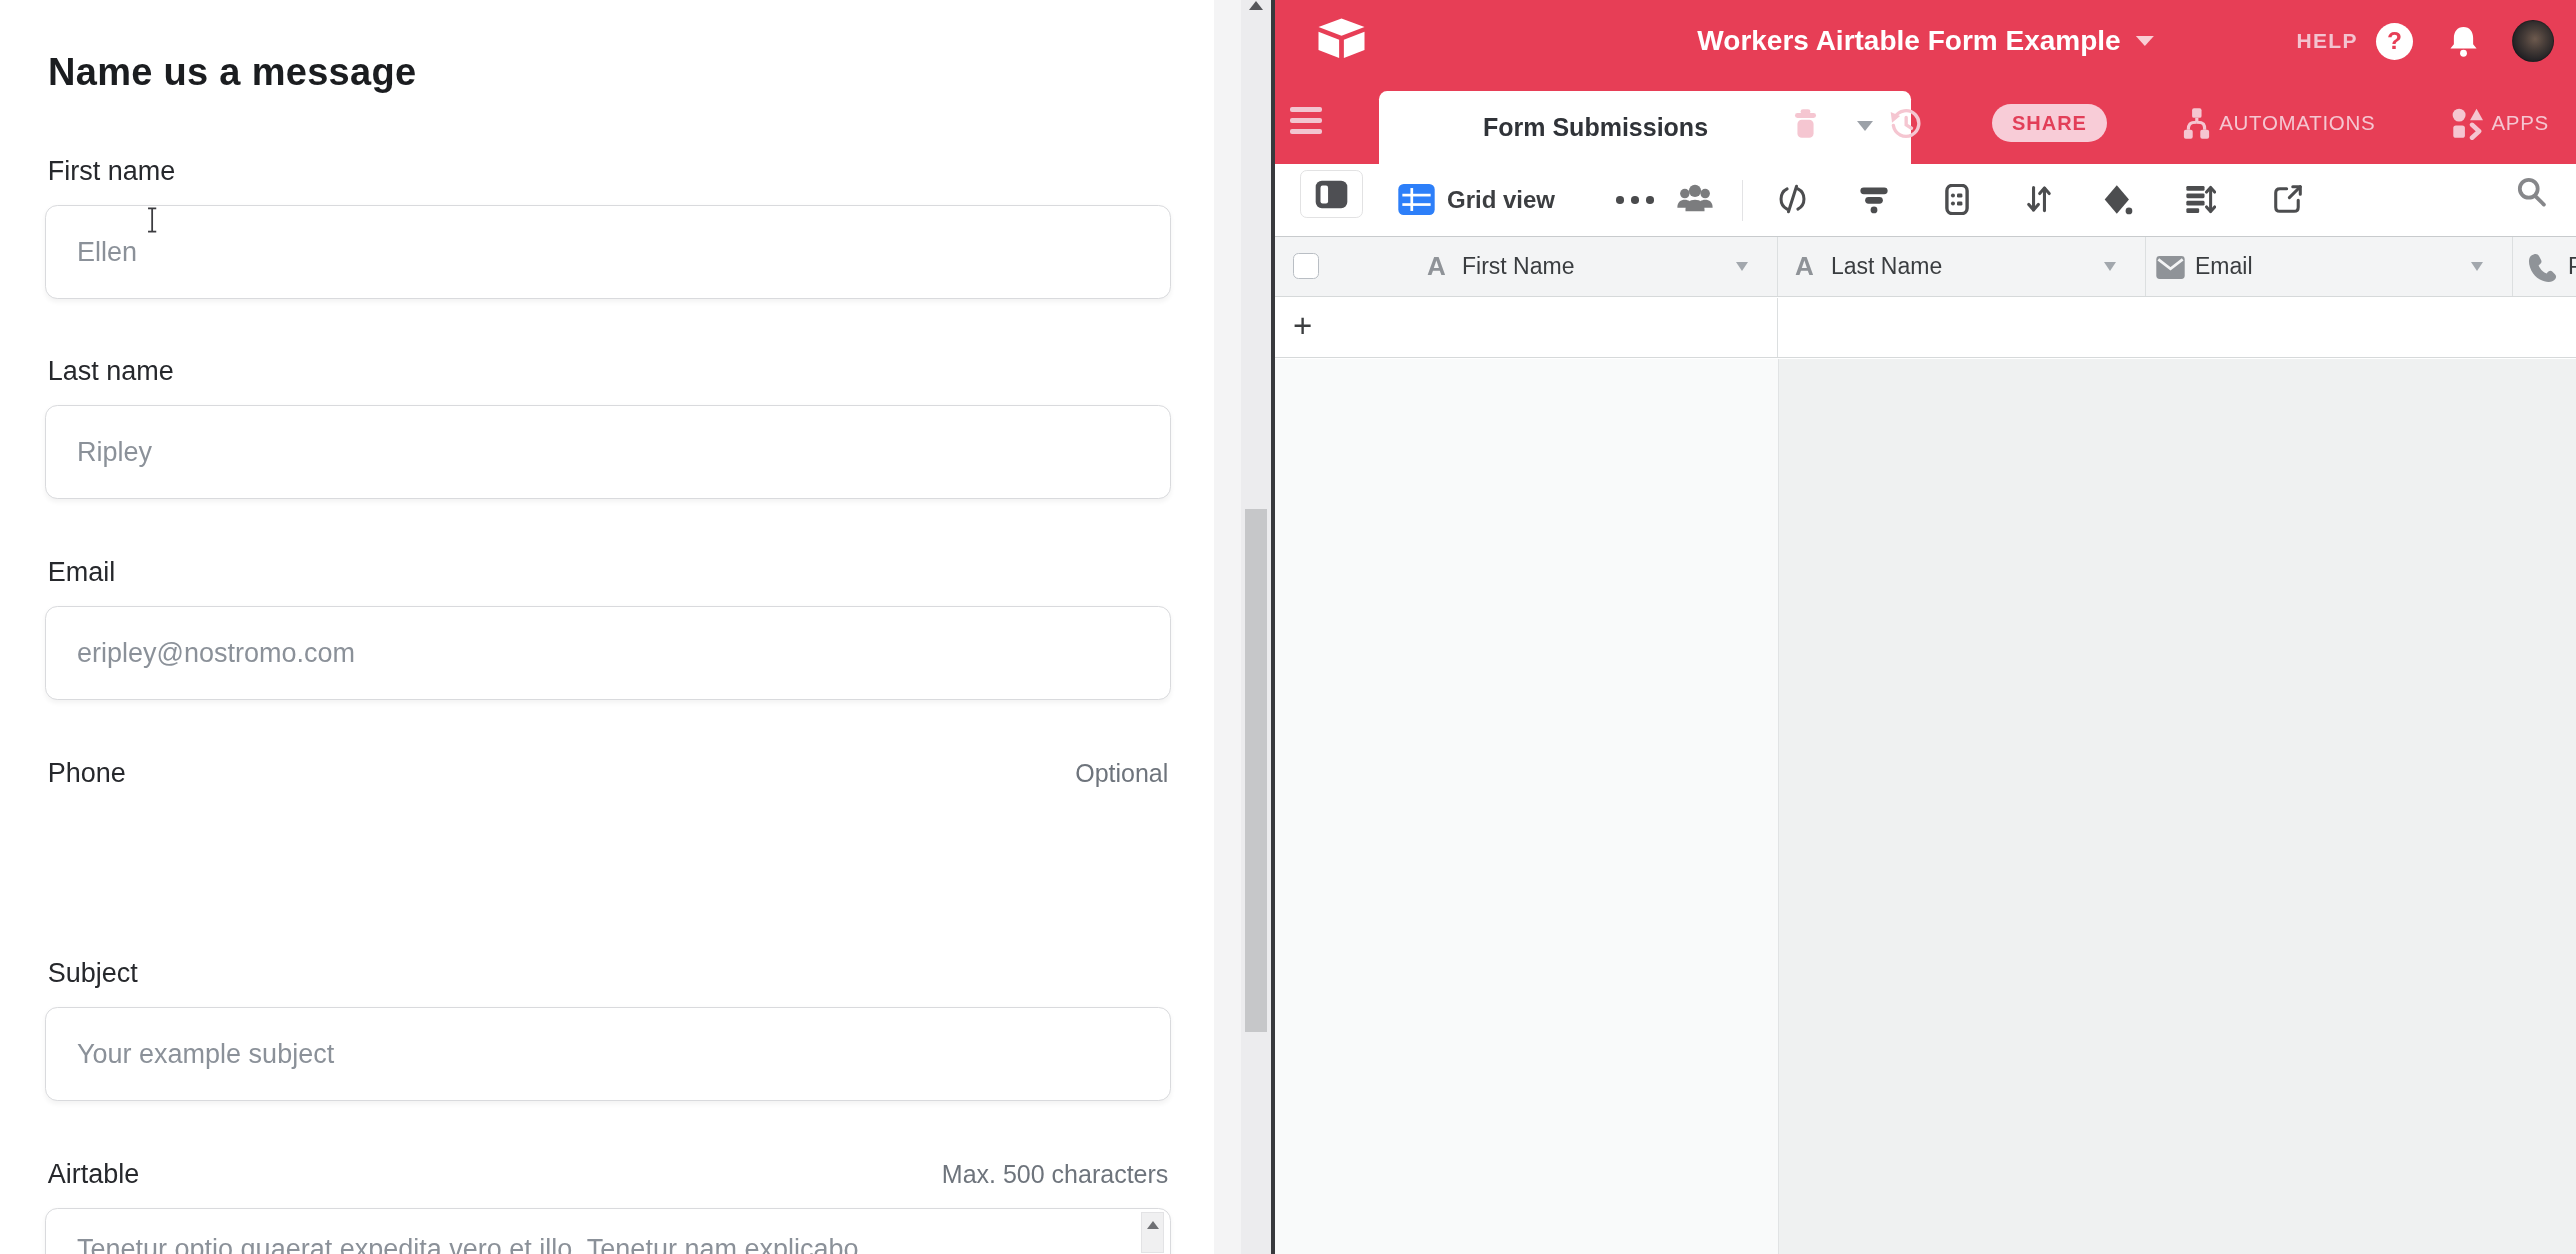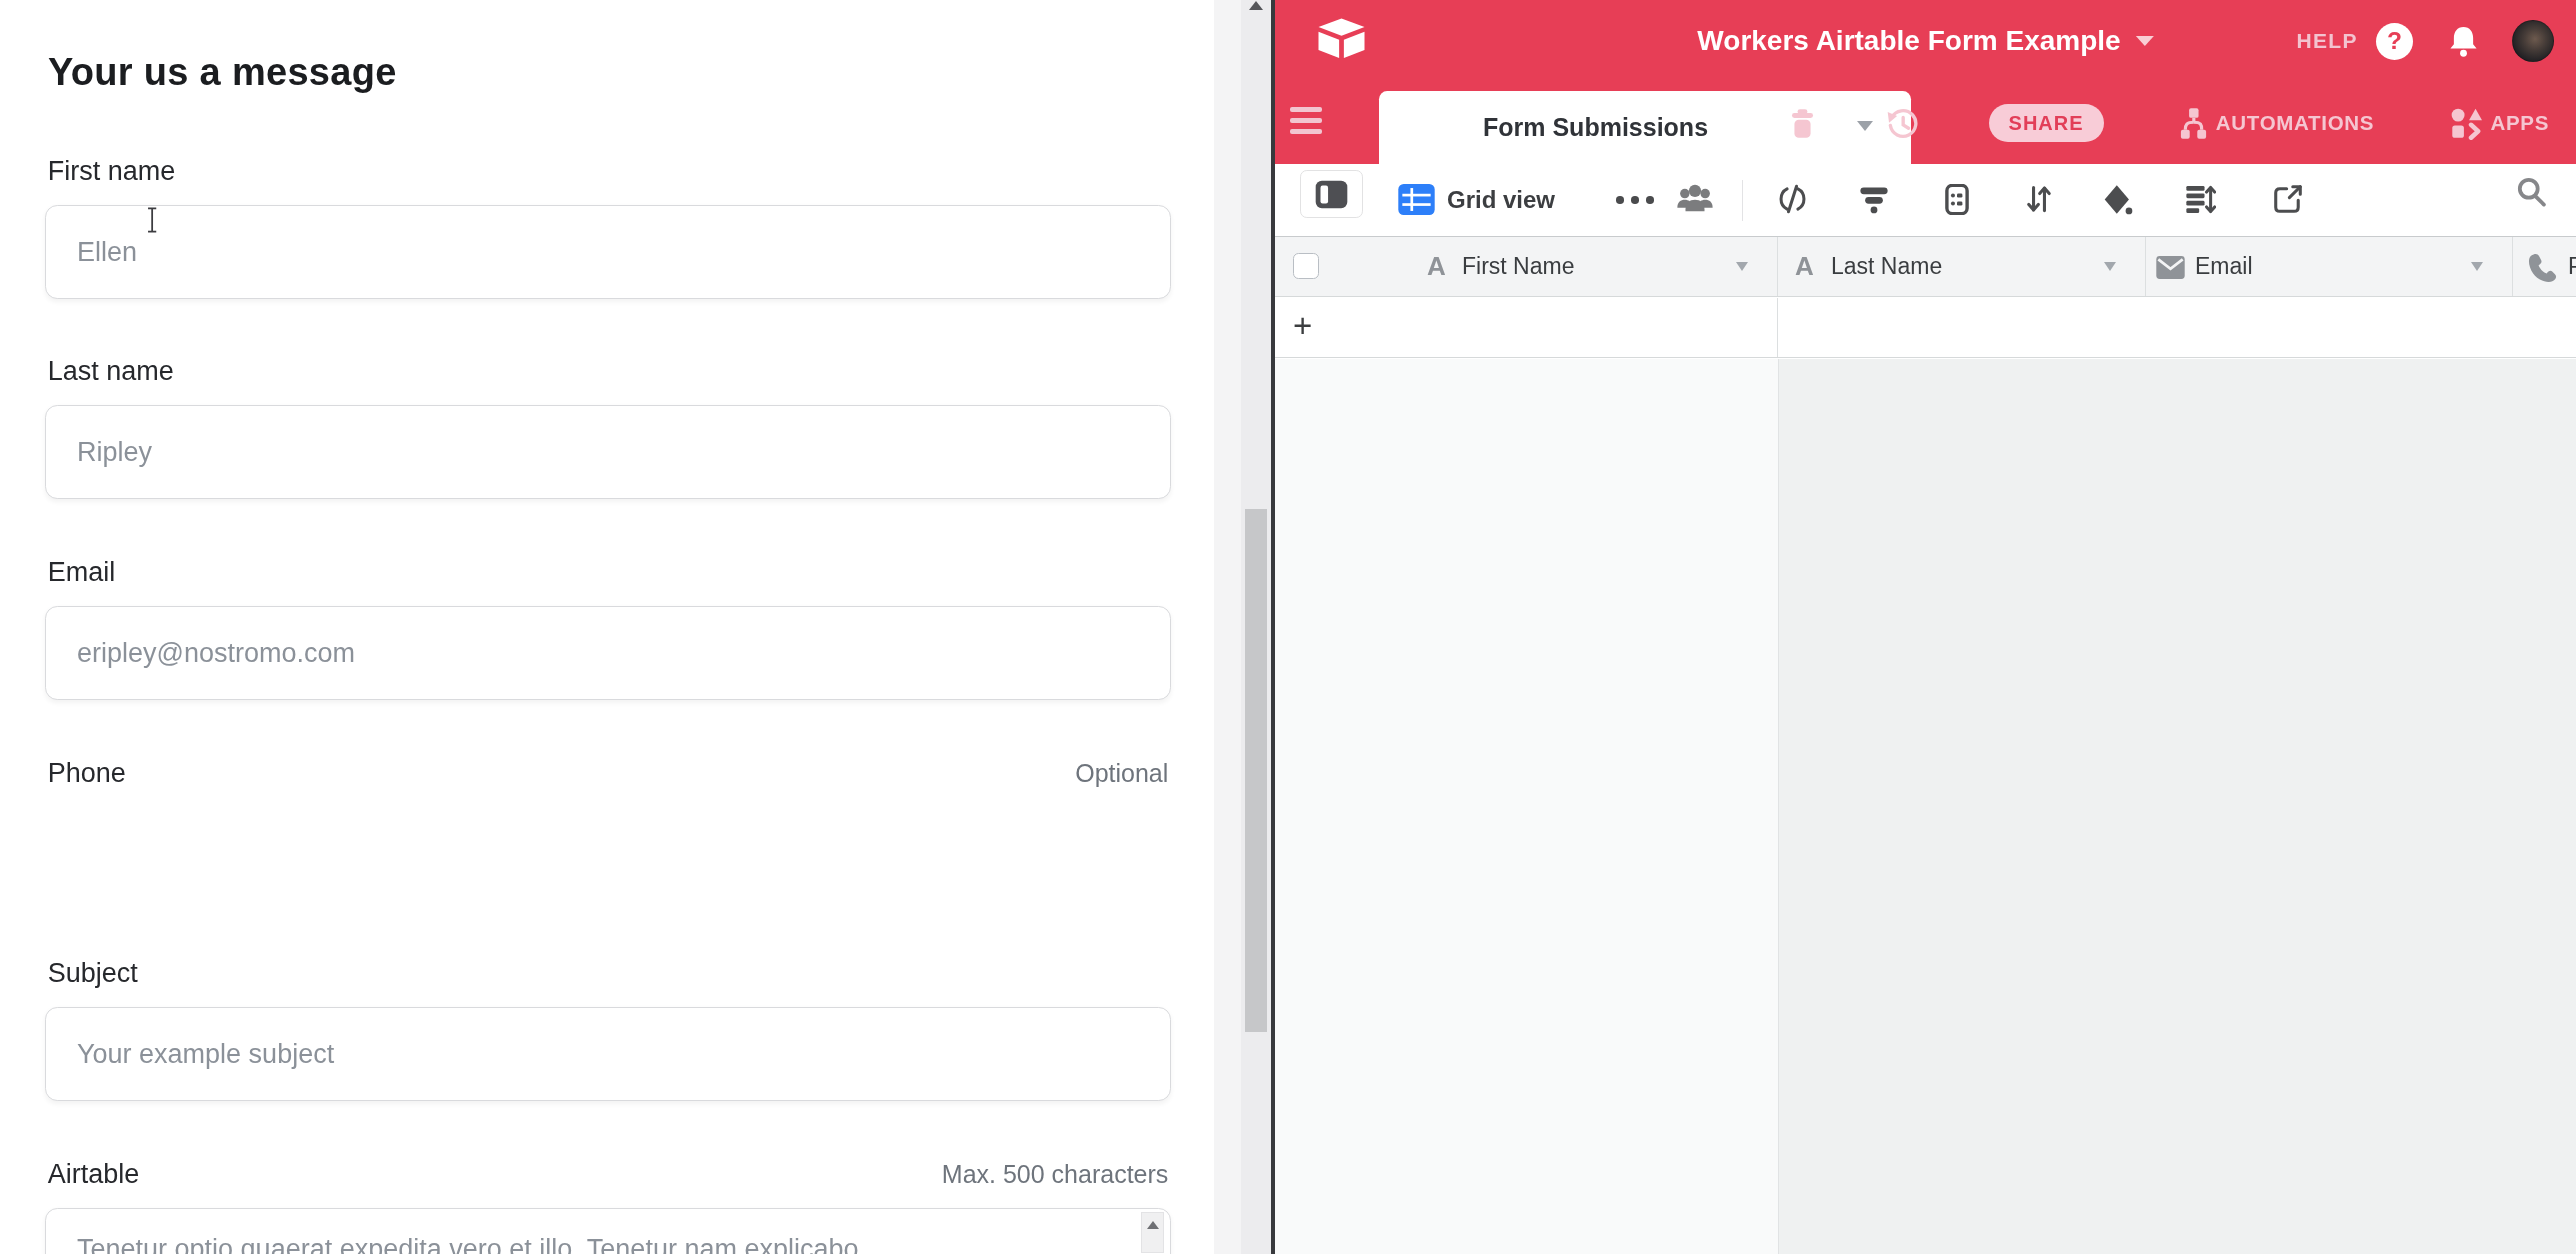--- a/index.html
+++ b/index.html
@@ -56,21 +56,21 @@
   .hamburger{position:absolute;left:15px;top:25px;width:32px;}
   .hamburger .bar{height:4.8px;border-radius:2px;background:#f2c5d0;margin-bottom:6.1px;}
   .view-tab{position:absolute;left:104px;top:9px;width:502px;height:73px;background:#fff;border-radius:8.2px 8.2px 0 0;display:flex;align-items:center;padding-left:30px;}
   .tab-name{font-size:25px;font-weight:700;color:#303338;padding-left:74px;}
   .tab-caret{position:absolute;right:38px;top:30px;width:0;height:0;border-left:8.2px solid transparent;border-right:8.2px solid transparent;border-top:10.2px solid #9ca1a8;}
   .viewbar-right{position:absolute;right:27px;top:0;height:82px;display:flex;align-items:center;gap:44px;}
   .vb-icon{display:flex;}
   .share-pill{width:115px;height:38px;border-radius:19px;background:#f8ccd7;display:flex;align-items:center;justify-content:center;font-size:20px;font-weight:700;letter-spacing:1px;color:#e23e58;margin-right:31px;}
   .vb-group{display:flex;align-items:center;margin-right:33px;}
   .vb-group:last-child{margin-right:0;}
-  .vb-label{font-size:20.5px;font-weight:700;letter-spacing:0.7px;color:#f5c6d1;margin-left:8.2px;}
+  .vb-label{font-size:20.5px;font-weight:400;letter-spacing:0.7px;color:#f5c6d1;margin-left:8.2px;}
   
   .toolbar{position:absolute;left:0;top:164px;right:0;height:72px;background:#fff;}
   .toggle-btn{position:absolute;left:24.6px;top:6.1px;width:63px;height:48px;border:1.4px solid #e2e2e3;border-radius:6.8px;background:#fff;display:flex;align-items:center;justify-content:center;box-sizing:border-box;}
   .grid-ic{position:absolute;left:123px;top:20px;display:flex;}
   .view-name{position:absolute;left:172px;top:0;line-height:72px;font-size:24px;font-weight:600;color:#3c3e41;}
   .dots{position:absolute;left:341px;top:0;height:72px;display:flex;align-items:center;gap:7.5px;}
   .dots i{width:7.5px;height:7.5px;border-radius:50%;background:#4a4b4d;}
   .people{position:absolute;left:401px;top:18px;display:flex;}
   .tb-sep{position:absolute;left:467px;top:15.7px;width:1.4px;height:41px;background:#e3e3e5;}
   .tbi{position:absolute;top:20px;display:flex;}
@@ -92,21 +92,21 @@
   .arline{position:absolute;left:502px;top:0;bottom:0;width:1.4px;background:#dcdfe0;}
   
   .grid-body{position:absolute;left:0;top:359px;right:0;bottom:0;}
   .gb-left{position:absolute;left:0;top:0;bottom:0;width:503px;background:#f9fafa;border-right:1.4px solid #e1e3e4;}
   .gb-right{position:absolute;left:504px;top:0;bottom:0;right:0;background:#eff1f1;}
 </style>
 </head>
 <body>
 
 <div class="left-pane">
-  <div class="form-heading">Your us a message</div>
+  <div class="form-heading">Name us a message</div>
 
   <div class="fgroup g1">
     <div class="lrow">
         <span class="flabel">First name</span>
       </div>
     <input class="finput" type="text" placeholder="Ellen" style="">
   </div>
   <div class="fgroup g2">
     <div class="lrow">
         <span class="flabel">Last name</span>

